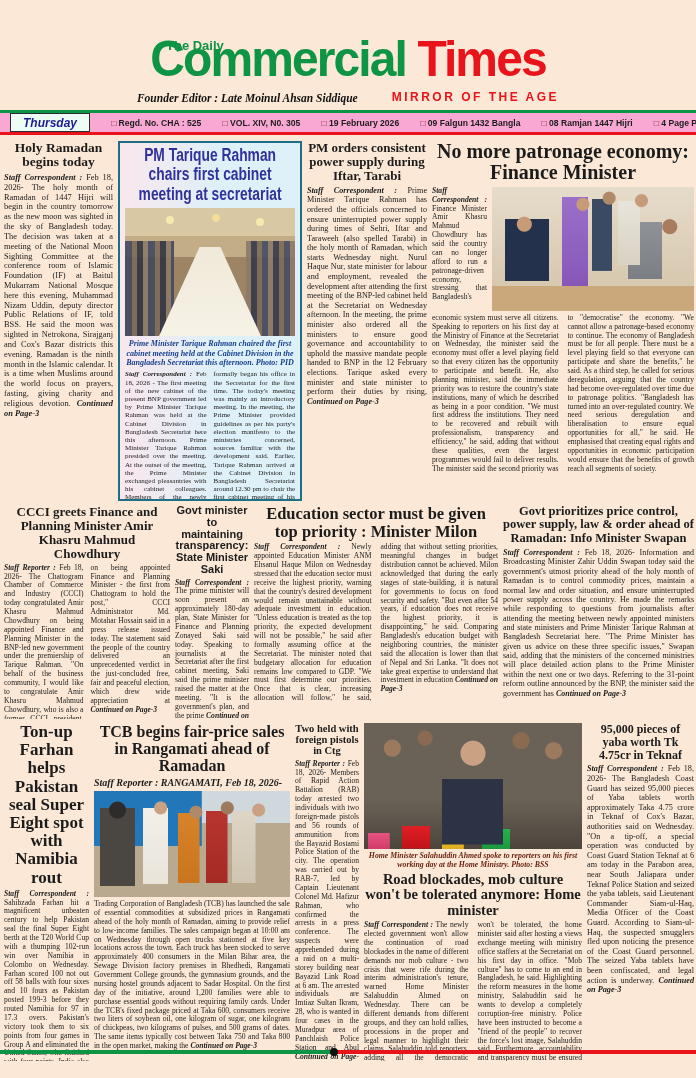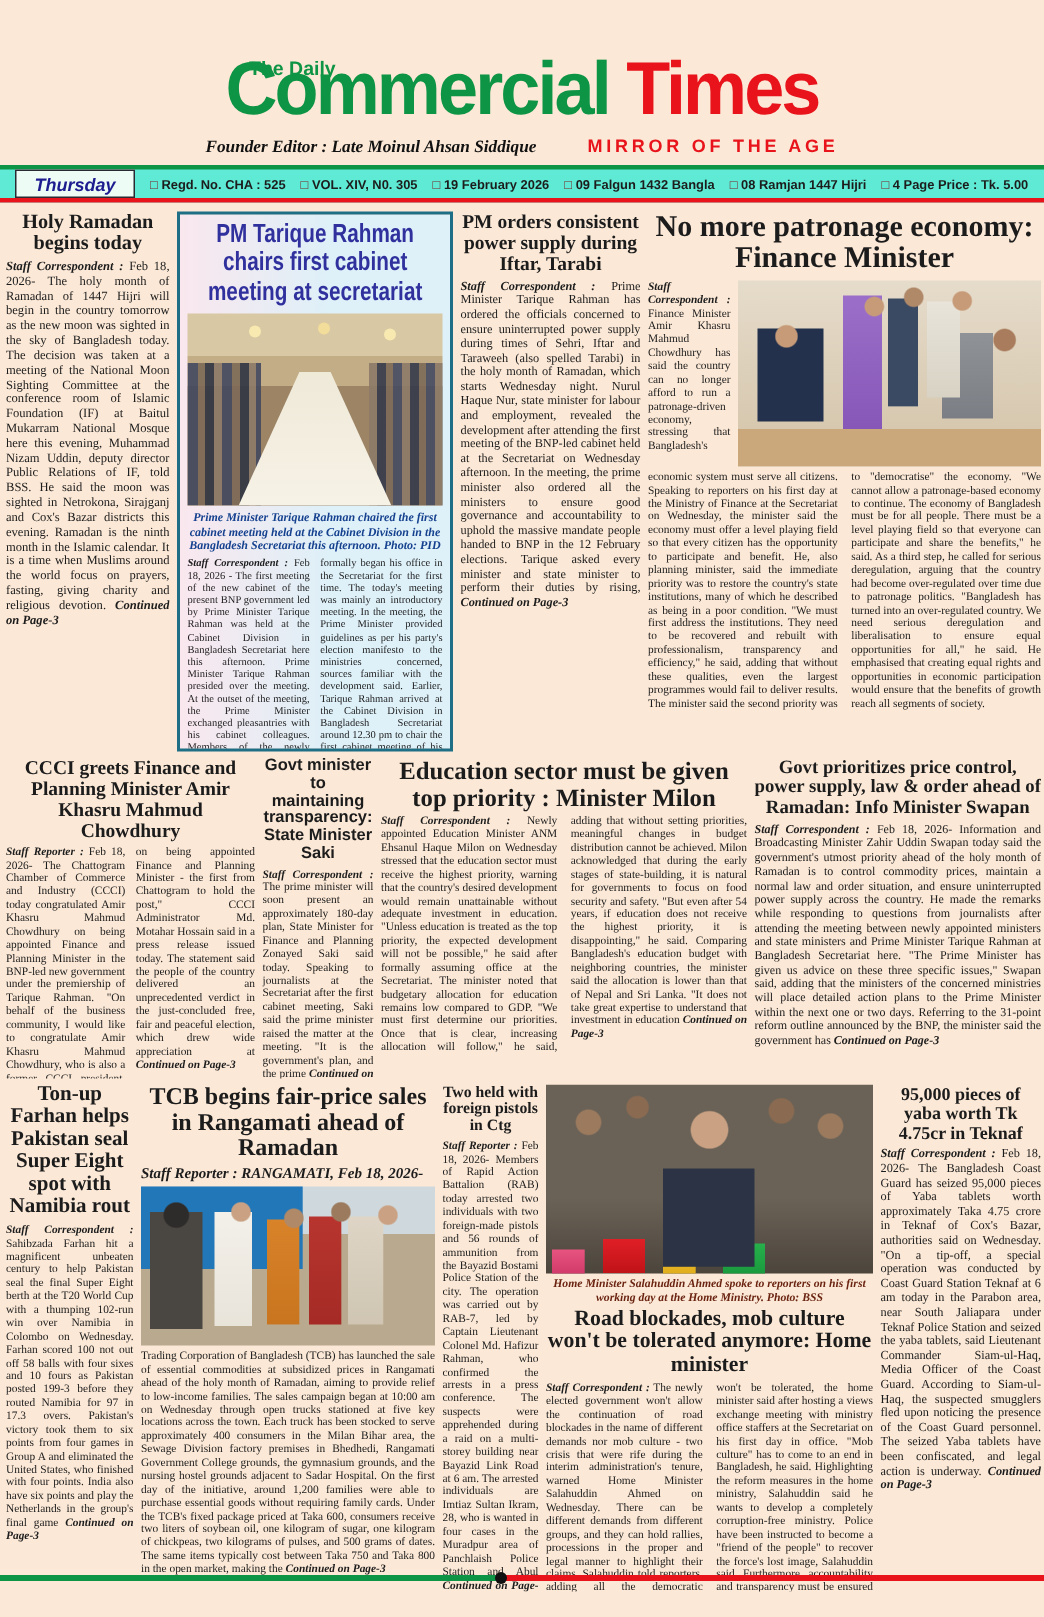--- a/index.html
+++ b/index.html
@@ -13,22 +13,22 @@
               font-family:"Liberation Sans",sans-serif;font-weight:bold;font-size:50px;
               letter-spacing:-2px;line-height:1;transform:scaleX(.96);}
   .title-green{color:#0d9444;}
   .title-red{color:#e8131b;margin-left:12px;}
   .founder-row{position:absolute;top:90px;left:0;width:100%;display:flex;
                justify-content:center;gap:34px;align-items:flex-end;}
   .founder{font-style:italic;font-weight:bold;font-size:11.5px;color:#111;}
   .motto{color:#e8131b;font-family:"Liberation Sans",sans-serif;font-weight:bold;
          font-size:12px;letter-spacing:2.5px;}
   
-  .dateline{height:19px;background:#5eead4;border-top:3px solid #0d9444;
-            border-bottom:3px solid #e8131b;display:flex;align-items:center;gap:10px;}
+  .dateline{height:19px;background:#f9a8d4;border-top:3px solid #0d9444;
+            border-bottom:3px solid #e8131b;display:flex;align-items:center;gap:21px;}
   .day-box{background:#eefcf6;border:1.5px solid #2a2a33;color:#1d1d8f;
            font-family:"Liberation Sans",sans-serif;font-weight:bold;font-style:italic;
            font-size:12px;padding:0 12px;height:100%;display:flex;align-items:center;
            margin-left:10px;box-sizing:border-box;}
   .dl-item{font-family:"Liberation Sans",sans-serif;font-weight:bold;font-size:8.6px;
            white-space:nowrap;}
   .dl-item::before{content:"\25A1  ";color:#7a1f24;font-weight:bold;}
   
   .content{padding:6px 2px 0 4px;}
   .band{display:flex;gap:5px;}
@@ -79,21 +79,21 @@
      radial-gradient(circle at 88% 32%,#a87c5c 0 7px,rgba(0,0,0,0) 8px),
      linear-gradient(#8f9296,#7b7e84) no-repeat 81% 52%/17% 46%,
      linear-gradient(#caa87c,#caa87c) no-repeat 0 100%/100% 20%,
      linear-gradient(180deg,#e6dccb,#d3c3a8);}
   
   .saki h2{font-family:"Liberation Sans",sans-serif;font-size:11px;}
   .education h2{font-size:16.5px;}
   .swapan h2{font-size:12.5px;}
   .ccci h2{font-size:13px;}
   
-  .farhan h2{font-size:14px;}
+  .farhan h2{font-size:17px;}
   .tcb h2{font-size:16px;}
   .tcb .byline-line{font-size:10px;text-align:left;margin:1px 0 2px;}
   .photo-tcb{height:106px;margin:1px 0 3px;
     background:
      radial-gradient(circle at 12% 18%,#2e2c2a 0 8px,rgba(0,0,0,0) 9px),
      linear-gradient(#4a4642,#4a4642) no-repeat 4% 60%/18% 74%,
      radial-gradient(circle at 34% 16%,#caa283 0 6px,rgba(0,0,0,0) 7px),
      linear-gradient(#f3f0ea,#e8e4da) no-repeat 29% 56%/13% 72%,
      radial-gradient(circle at 52% 20%,#b08969 0 6px,rgba(0,0,0,0) 7px),
      linear-gradient(#d8832a,#c9751f) no-repeat 48% 62%/11% 66%,

